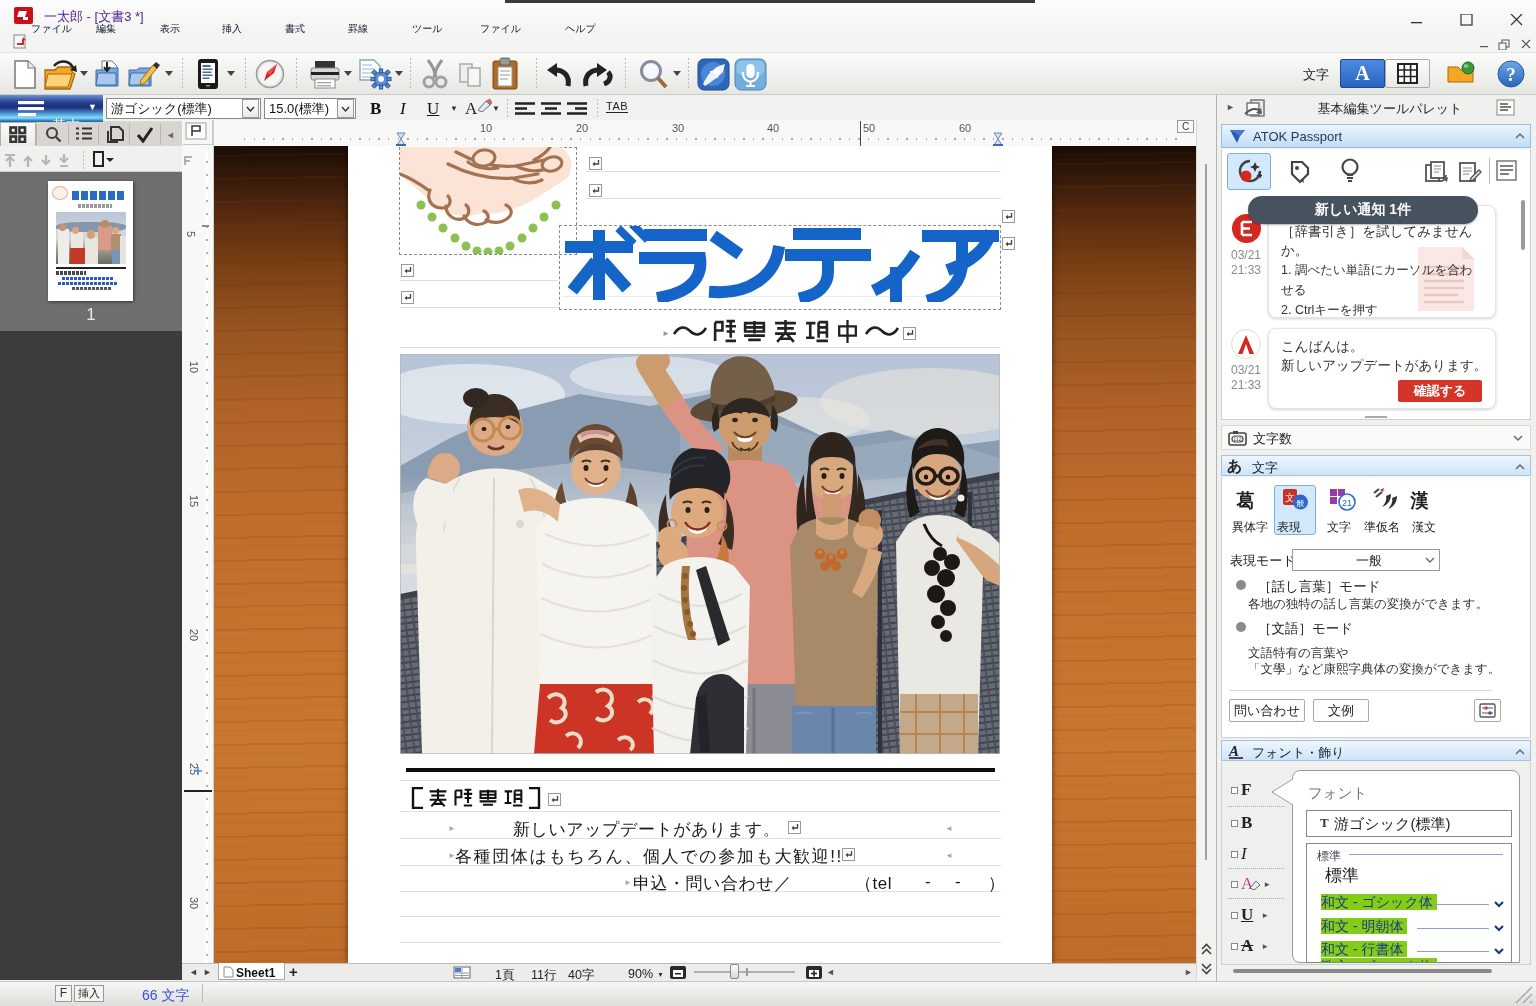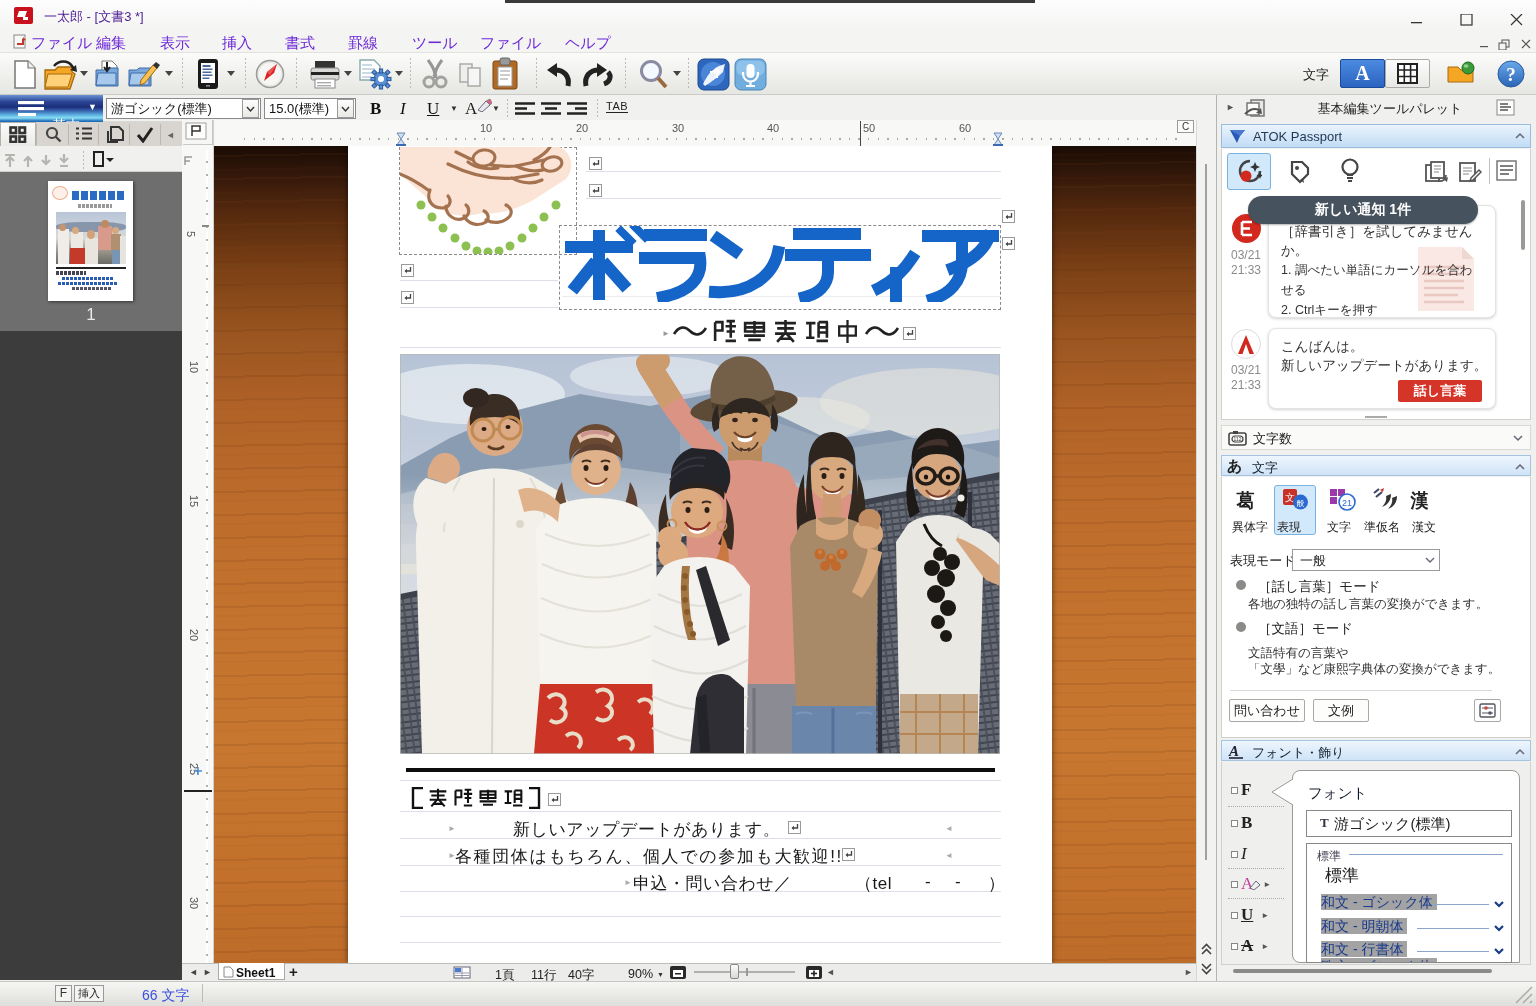--- a/index.html
+++ b/index.html
@@ -8,21 +8,21 @@
 
 #titlebar{left:0;top:0;width:1536px;height:30px;background:linear-gradient(#fdfdfd,#f4f4f3)}
 #topstrip{left:505px;top:0;width:530px;height:3px;background:#3a3a3a}
 #appicon{left:14px;top:7px;width:19px;height:17px;background:#c8111c;border-radius:2px}
 #appicon:before{content:"";position:absolute;left:4px;top:4px;width:8px;height:6px;background:#fff;transform:skewX(-18deg)}
 #appicon:after{content:"";position:absolute;left:9px;top:10px;width:5px;height:3px;background:#fff}
 #wtitle{left:44px;top:8px;font-size:13px;color:#4c1d95}
 .wbtn{top:17px;width:22px;height:10px;color:#333;font-size:14px}
 
 #menubar{left:0;top:30px;width:1536px;height:23px;background:#f4f4f2;border-bottom:1px solid #e2e2de}
-.menu{top:34px;font-size:15px;color:#6d28d9}
+.menu{top:22px;font-size:10px;color:#0f172a}
 
 #toolbar{left:0;top:53px;width:1536px;height:42px;background:linear-gradient(#fbfbfa,#e6e6e2);border-bottom:1px solid #cacac6}
 .tsep{top:58px;width:1px;height:32px;background:repeating-linear-gradient(#bbb 0 2px,transparent 2px 4px)}
 .dar{top:71px;width:0;height:0;border:4px solid transparent;border-top:5px solid #444}
 
 #formatbar{left:0;top:95px;width:1536px;height:27px;background:#f1f1ef;border-bottom:1px solid #d8d8d4}
 #kihon{left:0;top:95px;width:103px;height:27px;background:linear-gradient(#6a93d4 0%,#2a4494 25%,#1b2f7a 45%,#3c6ab4 60%,#5fb6e4 75%,#8adcf2 85%,#2b7ec4 95%,#1e5fae 100%);color:#fff}
 .combo{top:98px;height:21px;background:#fff;border:1px solid #8a8a8a;font-size:13px;color:#111;line-height:19px;padding-left:4px}
 .cbtn{top:99px;width:17px;height:19px;background:linear-gradient(#fdfdfd,#e8e8e4);border:1px solid #9a9a9a}
 .fbt{top:99px;font-family:"Liberation Serif",serif;font-size:17px;color:#111}
@@ -54,21 +54,21 @@
 .gl{position:absolute;height:1px;background:#dde0e6}
 .dt{font-size:12px;color:#8a8a88;line-height:15px}
 .nt{font-size:13.5px;color:#333;line-height:19px;width:215px}
 .il{font-size:12px;color:#222}
 .pbtn{height:23px;background:#fdfdfc;border:1px solid #a8a8a4;border-radius:2px;font-size:13px;color:#222;text-align:center;line-height:21px}
 .fL{display:flex;align-items:center;height:20px}
 .fchk{width:7px;height:7px;border:1px solid #888;background:#fff;margin-right:3px}
 .flet{font-family:"Liberation Serif",serif;font-size:17px;color:#222}
 .farr{font-size:8px;color:#555;margin-left:2px}
 .fi{position:absolute;left:14px;font-size:14px;color:#1a3a8a;white-space:nowrap}
-.fi span{background:#a3a3a3;padding-right:4px}
+.fi span{background:#84cc16;padding-right:4px}
 .st{top:967px;font-size:12.5px;color:#222}
 .fv{position:absolute;left:186px;width:12px;height:8px}
 .pil{position:absolute;width:13px;height:13px}
 .jt{font-size:17px;color:#1a1a1a;letter-spacing:.5px}
 .mk{font-size:8px;color:#aaa}
 </style></head>
 <body>
 <div class="ab" id="titlebar"></div>
 <div class="ab" id="topstrip"></div>
 <div class="ab" id="appicon"></div>
@@ -947,21 +947,21 @@
 <div class="ab nt" style="left:1281px;top:222px">［辞書引き］を試してみません<br>か。<br><span style="font-size:12.5px">1. 調べたい単語にカーソルを合わ<br>せる<br>2. Ctrlキーを押す</span></div>
 <div class="ab" style="left:1248px;top:196px;width:230px;height:28px;background:#47525f;border-radius:14px;box-shadow:0 1px 2px rgba(0,0,0,.3)"></div>
 <div class="ab" style="left:1248px;top:201px;width:230px;text-align:center;font-size:14px;font-weight:bold;color:#fff">新しい通知 1件</div>
 <div class="ab" style="left:1268px;top:328px;width:228px;height:81px;background:#fff;border:1px solid #e4e4e2;border-radius:8px;box-shadow:0 1px 3px rgba(0,0,0,.18)"></div>
 <div class="ab" style="left:1231px;top:329px;width:30px;height:30px;border-radius:50%;background:#fff;border:1px solid #ddd"></div>
 <svg class="ab" style="left:1231px;top:329px" width="30" height="30">
     <path d="M15 6 L23 25 L18.5 25 L15 15 L11.5 25 L7 25 Z" fill="#d2281e"></path>
   </svg>
 <div class="ab dt" style="left:1231px;top:363px">03/21<br>21:33</div>
 <div class="ab nt" style="left:1281px;top:337px">こんばんは。<br>新しいアップデートがあります。</div>
-<div class="ab" style="left:1398px;top:380px;width:84px;height:22px;background:#d43528;border-radius:2px;color:#fff;font-size:13px;font-weight:bold;text-align:center;line-height:22px">話し言葉</div>
+<div class="ab" style="left:1398px;top:380px;width:84px;height:22px;background:#d43528;border-radius:2px;color:#fff;font-size:13px;font-weight:bold;text-align:center;line-height:22px">確認する</div>
 <div class="ab" style="left:1521px;top:200px;width:4px;height:50px;background:#9a9a98;border-radius:2px"></div>
 <div class="ab" style="left:1365px;top:416px;width:22px;height:2px;border-top:1px solid #aaa;border-bottom:1px solid #aaa"></div>
 <div class="ab" style="left:1221px;top:425px;width:310px;height:25px;background:#fafaf8;border:1px solid #d8d8d4"></div>
 <svg class="ab" style="left:1228px;top:430px" width="20" height="16">
     <rect x="1" y="3" width="17" height="12" rx="2" fill="none" stroke="#444" stroke-width="1.6"></rect>
     <rect x="5" y="1" width="5" height="3" fill="#444"></rect>
     <rect x="4" y="6" width="11" height="6" rx="3" fill="none" stroke="#444" stroke-width="1.2"></rect>
     <text x="9.5" y="11" font-size="5" text-anchor="middle" fill="#444">112</text>
   </svg>
 <div class="ab" style="left:1253px;top:430px;font-size:13px;color:#222">文字数</div>
@@ -999,21 +999,21 @@
     <path d="M16 22 C22 20 25 15 25 9 L20 11 C21 15 19 19 16 22Z" fill="#333"></path>
   </svg>
 <div class="ab" style="left:1410px;top:488px;font-size:19px;font-weight:bold;color:#222;transform:scale(.95,1)">漢</div>
 <div class="ab il" style="left:1232px;top:519px">異体字</div>
 <div class="ab il" style="left:1277px;top:519px">表現</div>
 <div class="ab il" style="left:1327px;top:519px">文字</div>
 <div class="ab il" style="left:1364px;top:519px">準仮名</div>
 <div class="ab il" style="left:1412px;top:519px">漢文</div>
 <div class="ab" style="left:1230px;top:552px;font-size:13px;color:#222">表現モード</div>
 <div class="ab" style="left:1292px;top:549px;width:148px;height:22px;background:#fff;border:1px solid #9a9a98"></div>
-<div class="ab" style="left:1300px;top:552px;font-size:13px;color:#222">一般</div>
+<div class="ab" style="left:1356px;top:552px;font-size:13px;color:#222">一般</div>
 <svg class="ab" style="left:1424px;top:556px" width="12" height="8">
     <path d="M2 2l4 4 4-4" fill="none" stroke="#667" stroke-width="1.4"></path>
   </svg>
 <div class="ab" style="left:1236px;top:580px;width:10px;height:10px;border-radius:50%;background:#8a8a88"></div>
 <div class="ab" style="left:1258px;top:578px;font-size:13.5px;color:#222">［話し言葉］モード</div>
 <div class="ab" style="left:1248px;top:596px;font-size:12.5px;color:#333">各地の独特の話し言葉の変換ができます。</div>
 <div class="ab" style="left:1236px;top:622px;width:10px;height:10px;border-radius:50%;background:#8a8a88"></div>
 <div class="ab" style="left:1258px;top:620px;font-size:13.5px;color:#222">［文語］モード</div>
 <div class="ab" style="left:1248px;top:645px;font-size:12.5px;color:#333;line-height:16px">文語特有の言葉や<br>「文學」など康熙字典体の変換ができます。</div>
 <div class="ab" style="left:1230px;top:690px;width:262px;height:1px;background:#d8d8d6"></div>
@@ -1066,21 +1066,21 @@
 <div class="ab fL" style="left:1231px;top:936px">
     <span class="fchk"></span>
     <span class="flet" style="font-weight:bold;text-decoration:line-through">A</span>
     <span class="farr" style="margin-left:8px">►</span>
   </div>
 <div class="ab" style="left:1292px;top:770px;width:228px;height:193px;background:#fff;border:1px solid #9a9a98;border-radius:8px 8px 0 8px"></div>
 <svg class="ab" style="left:1270px;top:778px" width="24" height="30">
     <path d="M23 1 L2 14 L23 27" fill="#fff" stroke="#9a9a98" stroke-width="1"></path>
     <path d="M23 2 L23 26" stroke="#fff" stroke-width="2"></path>
   </svg>
-<div class="ab" style="left:1308px;top:784px;font-size:14.5px;color:#0f172a">フォント</div>
+<div class="ab" style="left:1308px;top:784px;font-size:14.5px;color:#737373">フォント</div>
 <div class="ab" style="left:1306px;top:810px;width:206px;height:27px;background:#fff;border:1px solid #888"></div>
 <div class="ab" style="left:1320px;top:815px;font-size:13px;color:#334;font-family:'Liberation Serif',serif;font-weight:bold">T</div>
 <div class="ab" style="left:1334px;top:815px;font-size:15px;color:#222">游ゴシック(標準)</div>
 <div class="ab" style="left:1306px;top:843px;width:206px;height:120px;background:#fff;border:1px solid #888;overflow:hidden">
  <div class="ab" style="left:10px;top:4px;font-size:12px;color:#445">標準</div>
  <div class="ab" style="left:42px;top:10px;width:154px;height:1px;background:#8aa4cc"></div>
  <div class="ab" style="left:18px;top:20px;font-size:17px;color:#222">標準</div>
  <div class="fi" style="top:50px"><span>和文 - ゴシック体</span></div>
  <div class="ab" style="left:126px;top:60px;width:56px;height:1px;background:#8aa4cc"></div>
  <svg class="fv" style="top:56px">

